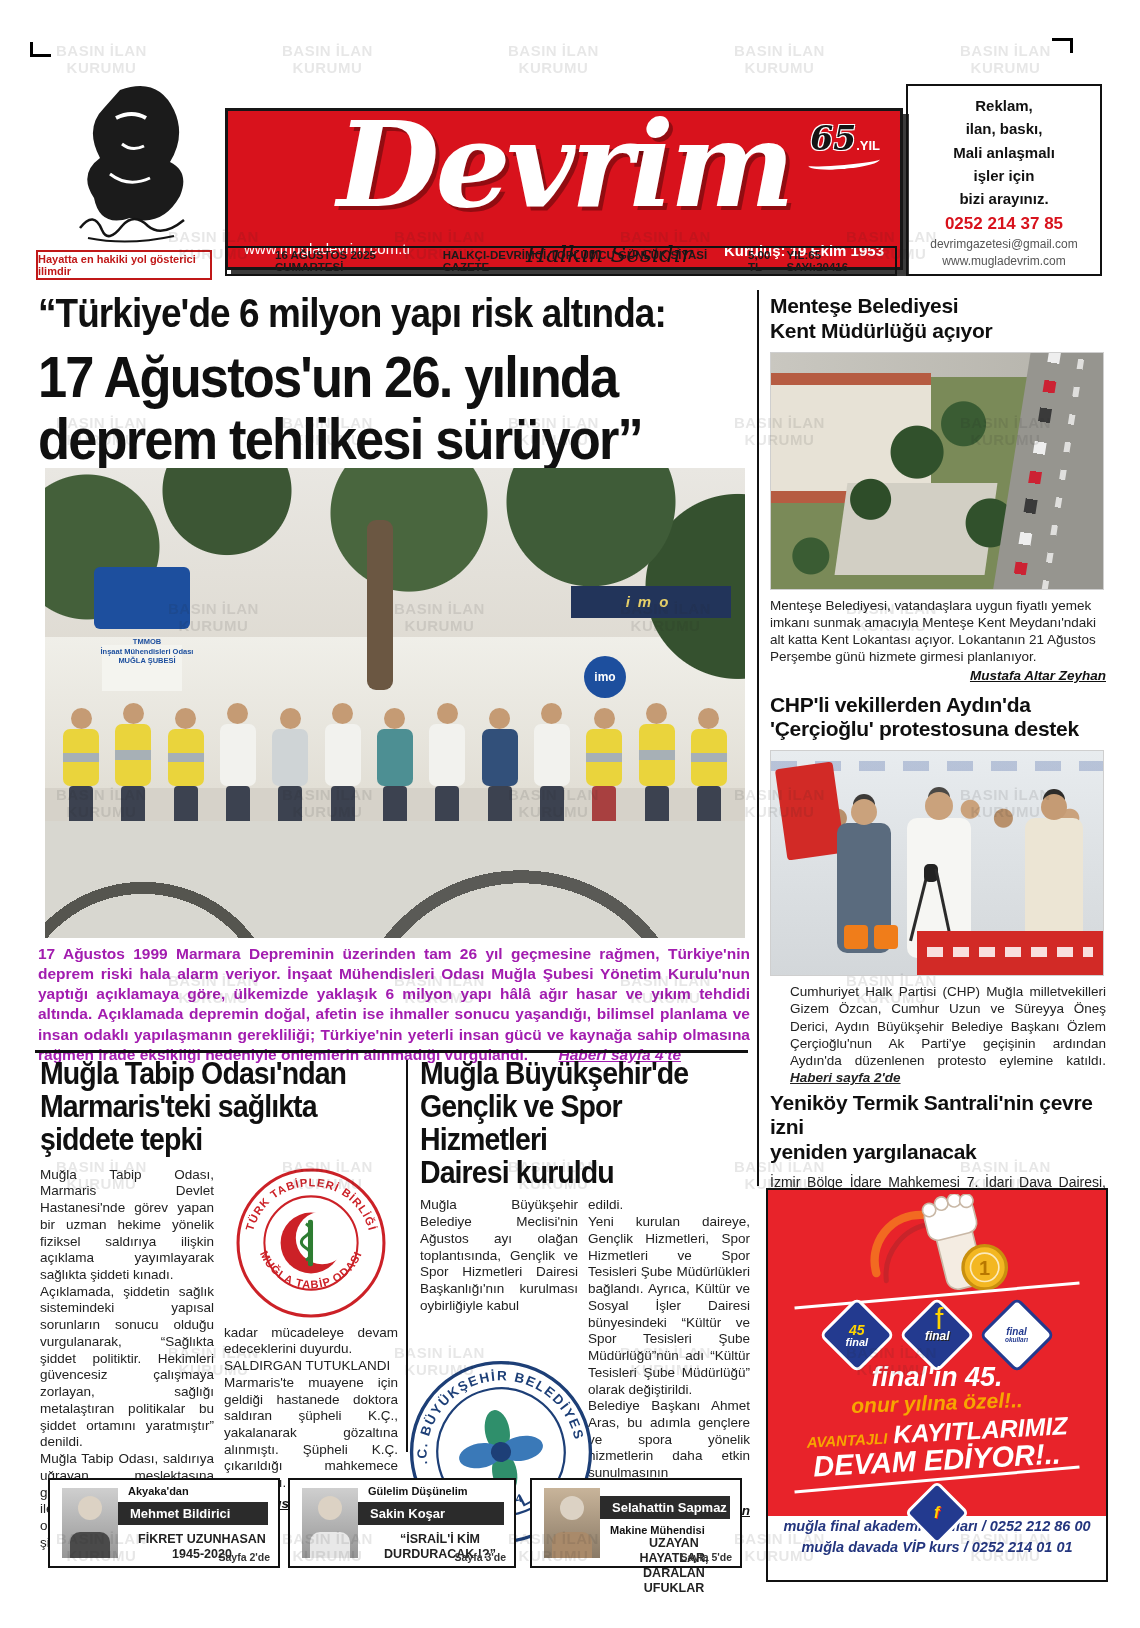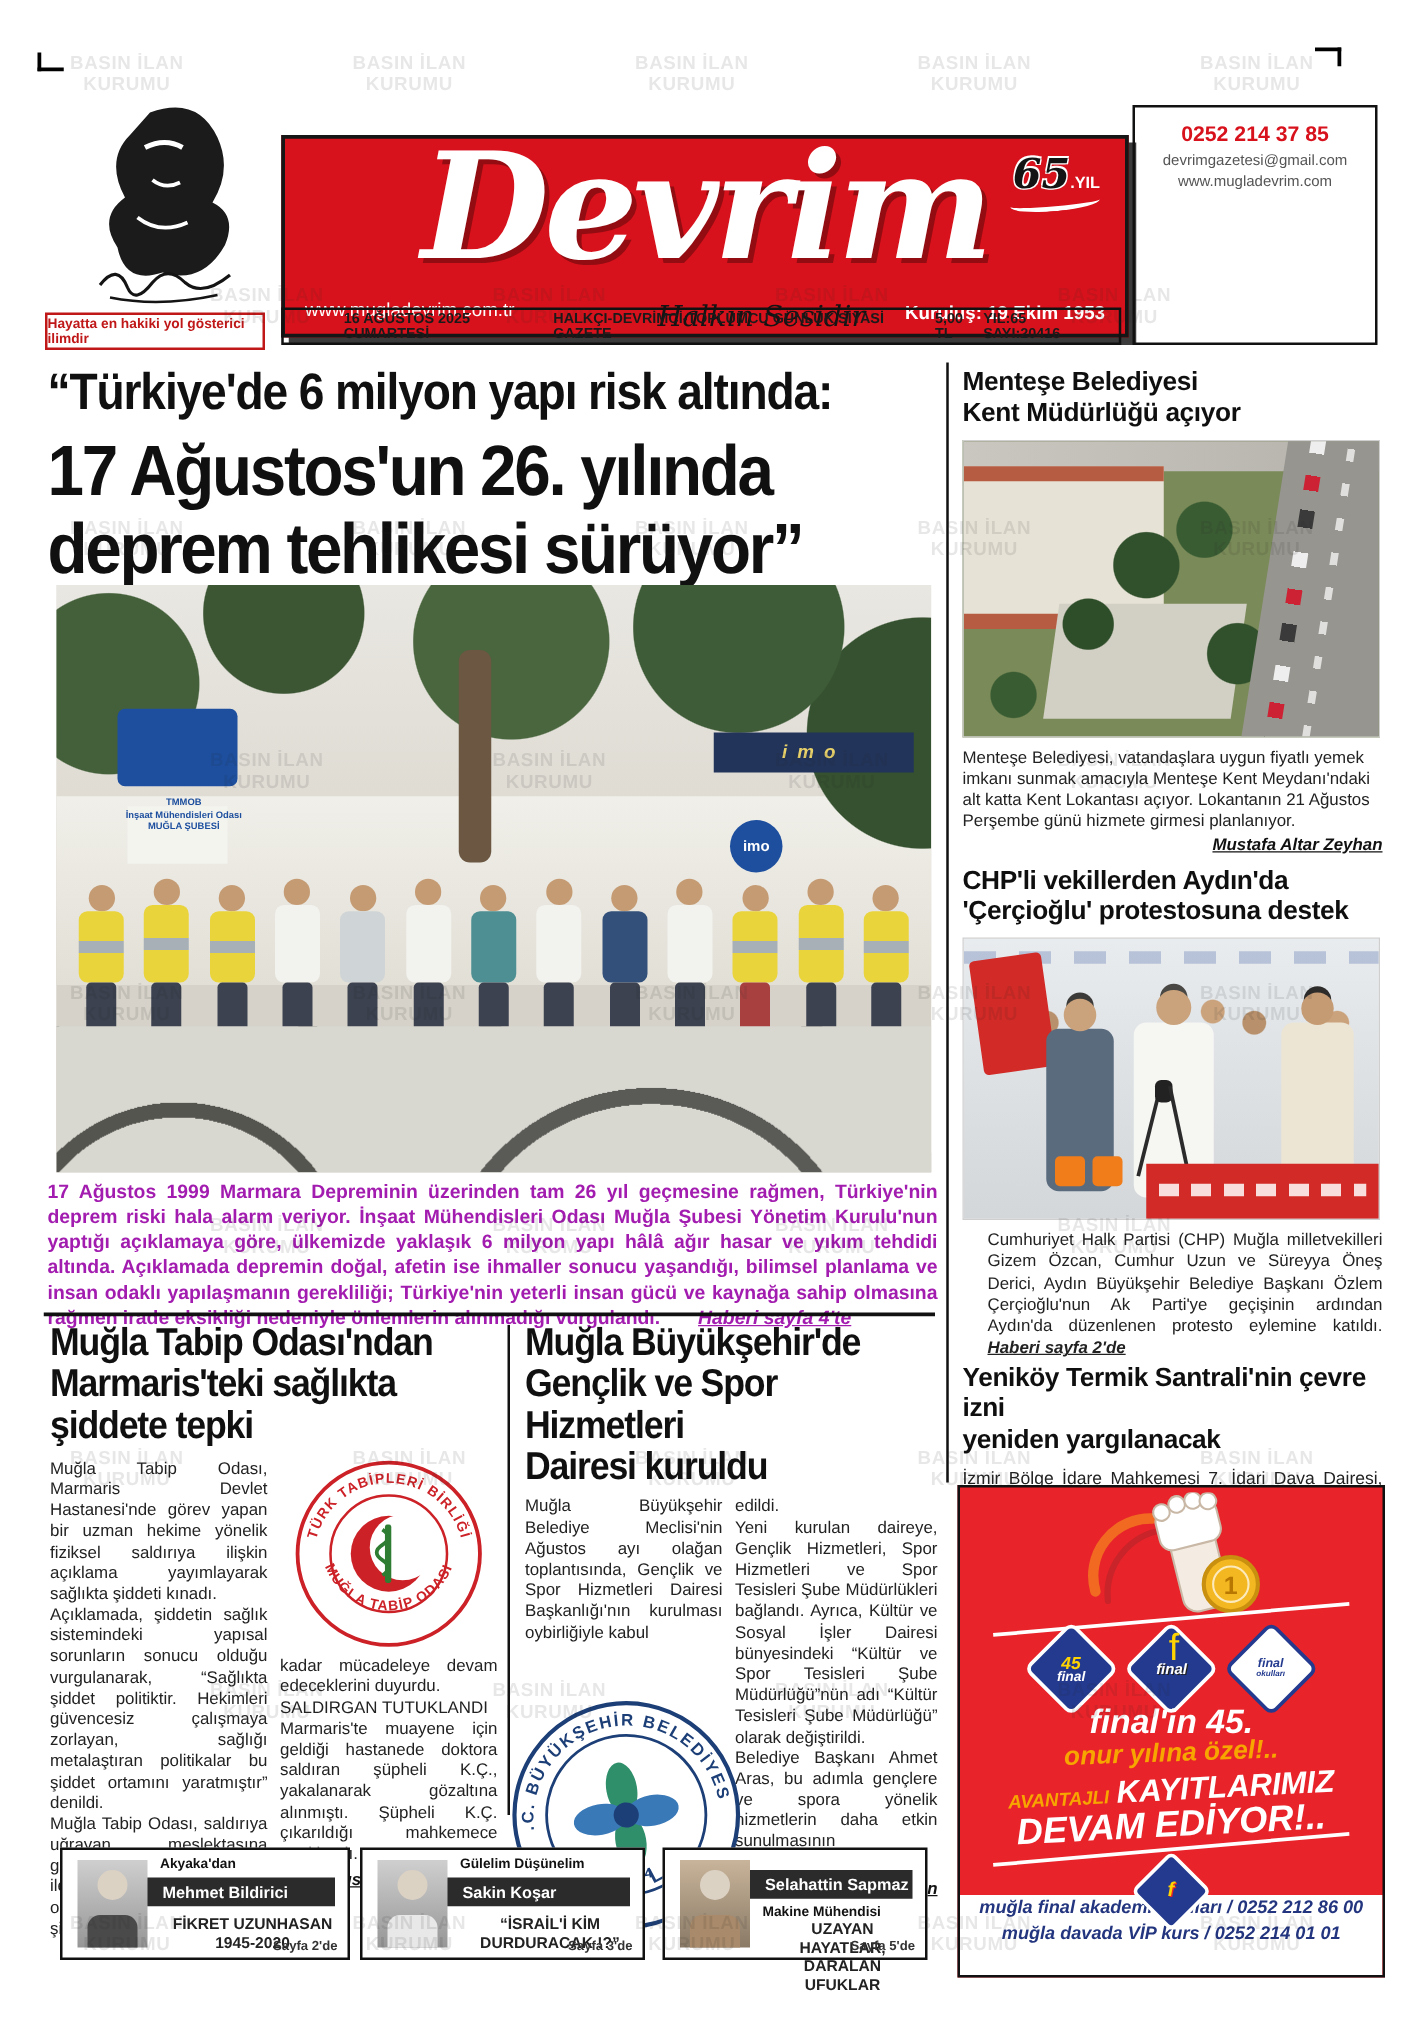--- a/index.html
+++ b/index.html
@@ -234,20 +234,25 @@
     <div class="anniv">
       <span class="num">65</span><span class="suf">.YIL</span>
       <div class="swoosh"></div>
     </div>
     <div class="mast-url">www.mugladevrim.com.tr</div>
     <div class="mast-slogan">Halkın Sesidir</div>
     <div class="mast-founded">Kuruluş: 19 Ekim 1953</div>
   </div>
 
   <div class="contact-box">
+    <div class="c-lines pre">Reklam,
+ilan, baskı,
+Mali anlaşmalı
+işler için
+bizi arayınız.</div>
     <div class="c-phone">0252 214 37 85</div>
     <div class="c-email">devrimgazetesi@gmail.com</div>
     <div class="c-web">www.mugladevrim.com</div>
   </div>
 
   <div class="dateline">
     <span>16 AĞUSTOS 2025 CUMARTESİ</span>
     <span>HALKÇI-DEVRİMCİ-TOPLUMCU GÜNLÜK SİYASİ GAZETE</span>
     <span>5,00 TL</span>
     <span>YIL:65 SAYI:20416</span>

